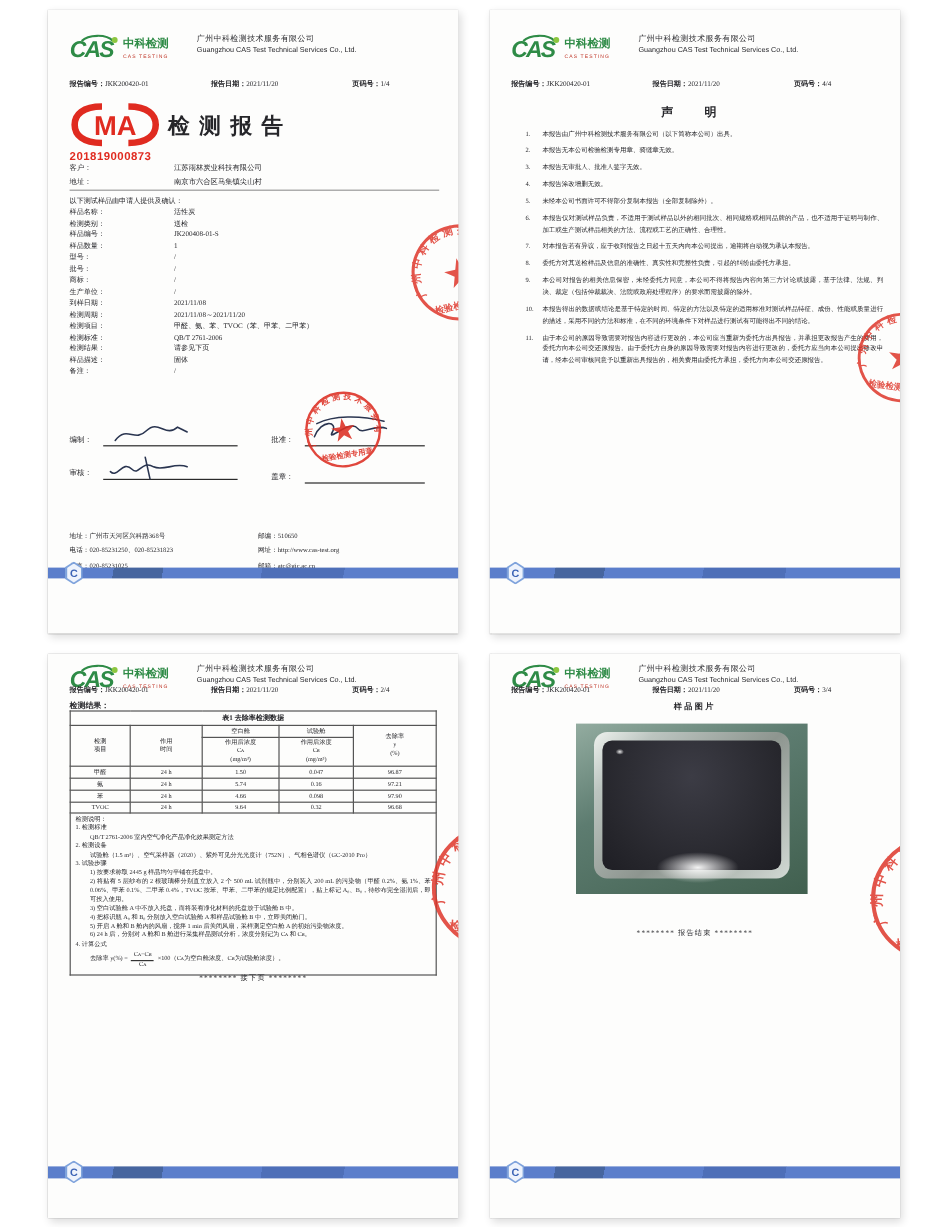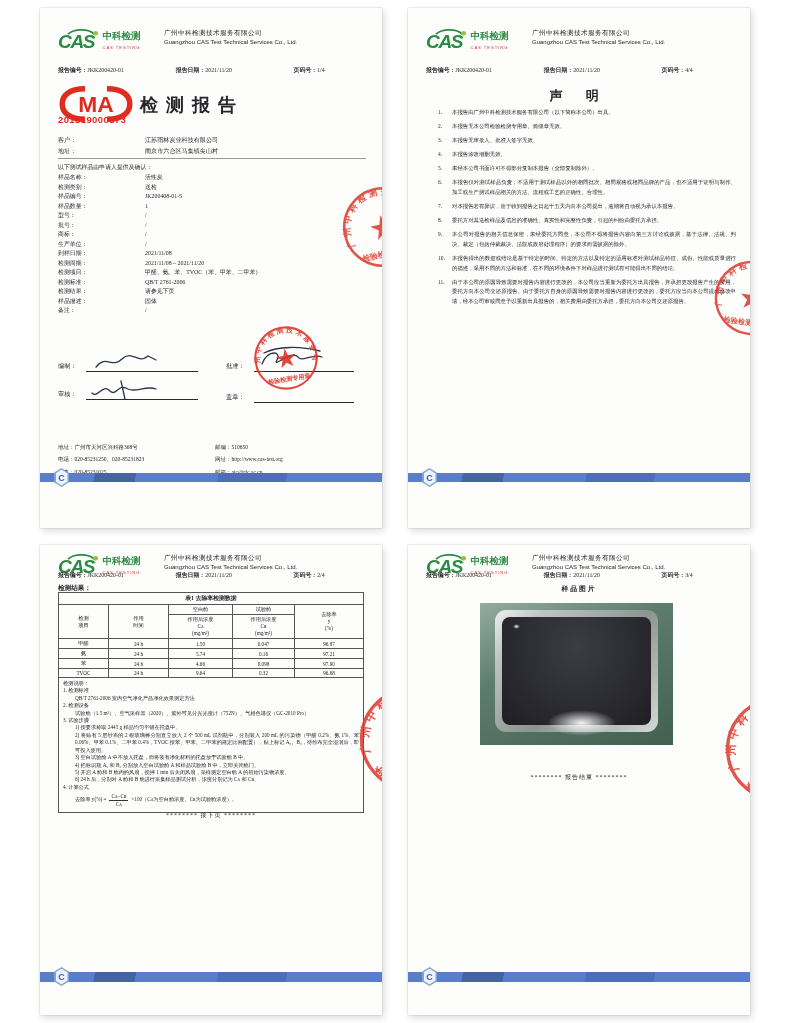--- a/index.html
+++ b/index.html
@@ -19,21 +19,21 @@
   .company{margin-left:14px;line-height:1.55;}
   .company .cn{font-size:6.6px;letter-spacing:.4px;}
   .company .en{font-size:6px;font-family:"Liberation Sans","DejaVu Sans",sans-serif;}
   .meta{position:absolute;left:18px;right:14px;display:flex;font-size:5.9px;}
   .top-meta{top:58px;} .bot-meta{top:26px;}
   .meta .m1{width:38%;} .meta .m2{width:38%;} .meta .m3{width:24%;text-align:left;}
   .meta b{font-weight:600;}
 
   
   .cma-svg{position:absolute;left:18px;top:76px;width:76px;height:40px;}
-  .cma-num{position:absolute;left:18px;top:106px;font-size:9.5px;font-weight:bold;
+  .cma-num{position:absolute;left:18px;top:117px;font-size:9.5px;font-weight:bold;
            color:#e02b20;font-family:"Liberation Sans","DejaVu Sans",sans-serif;letter-spacing:.4px;}
   .rpt-title{position:absolute;left:100px;top:85px;width:190px;text-align:left;
              font-size:18px;font-weight:600;letter-spacing:8px;}
   .crow{position:absolute;left:18px;font-size:6.1px;}
   .crow .cl{display:inline-block;width:87px;}
   .divider{position:absolute;left:18px;right:16px;top:150px;border-top:.7px solid #9a9a9a;}
   .intro{position:absolute;left:18px;top:155px;font-size:5.9px;}
   #p1-fields{position:absolute;left:18px;right:14px;top:165px;font-size:5.9px;}
   .frow{height:9.5px;line-height:9.5px;white-space:nowrap;}
   .flabel{display:inline-block;width:87px;}
@@ -58,21 +58,21 @@
   .hex-outer{position:absolute;left:14px;top:-5px;width:15px;height:19px;
              clip-path:polygon(50% 0,100% 25%,100% 75%,50% 100%,0 75%,0 25%);background:#7fa3dc;}
   .hex-inner{position:absolute;left:1.5px;top:1.5px;width:12px;height:16px;
              clip-path:polygon(50% 0,100% 25%,100% 75%,50% 100%,0 75%,0 25%);background:#eef3fc;
              display:flex;align-items:center;justify-content:center;
              font-family:"Liberation Sans","DejaVu Sans",sans-serif;font-weight:bold;
              font-size:9px;color:#3b63b5;}
 
   
   .stmt-title{position:absolute;left:0;right:0;top:79px;text-align:center;
-              font-size:13px;font-weight:700;letter-spacing:10px;}
+              font-size:10px;font-weight:700;letter-spacing:10px;font-family:Liberation Mono, monospace;}
   #p2-items{position:absolute;left:30px;right:14px;top:100px;list-style:none;margin:0;padding:0;
             font-size:5.4px;}
   #p2-items li{display:flex;margin-bottom:4.2px;line-height:1.82;}
   #p2-items .num{flex:0 0 14px;}
   #p2-items .txt{flex:1;text-align:justify;}
 
   
   .sec-title{position:absolute;left:18px;top:39px;font-size:6.6px;font-weight:700;}
   .p3box{position:absolute;left:18px;right:18px;top:47px;}
   table.res{width:100%;border-collapse:collapse;table-layout:fixed;font-size:5.2px;}

